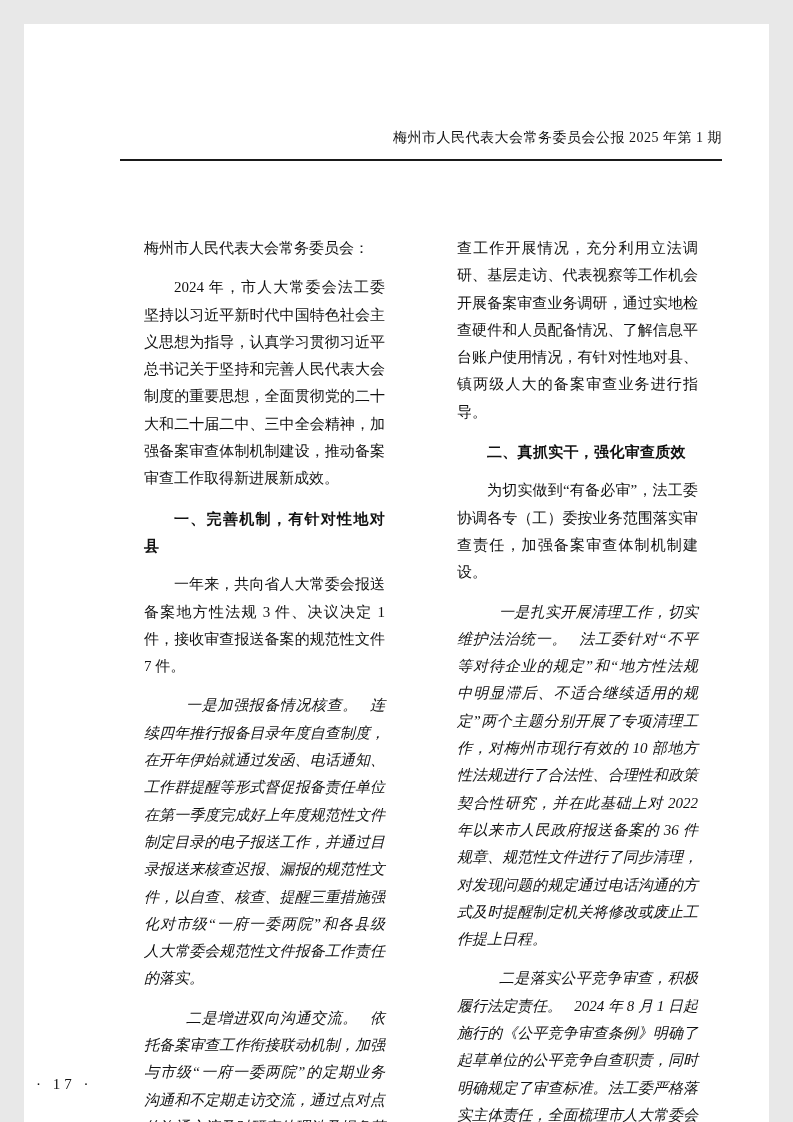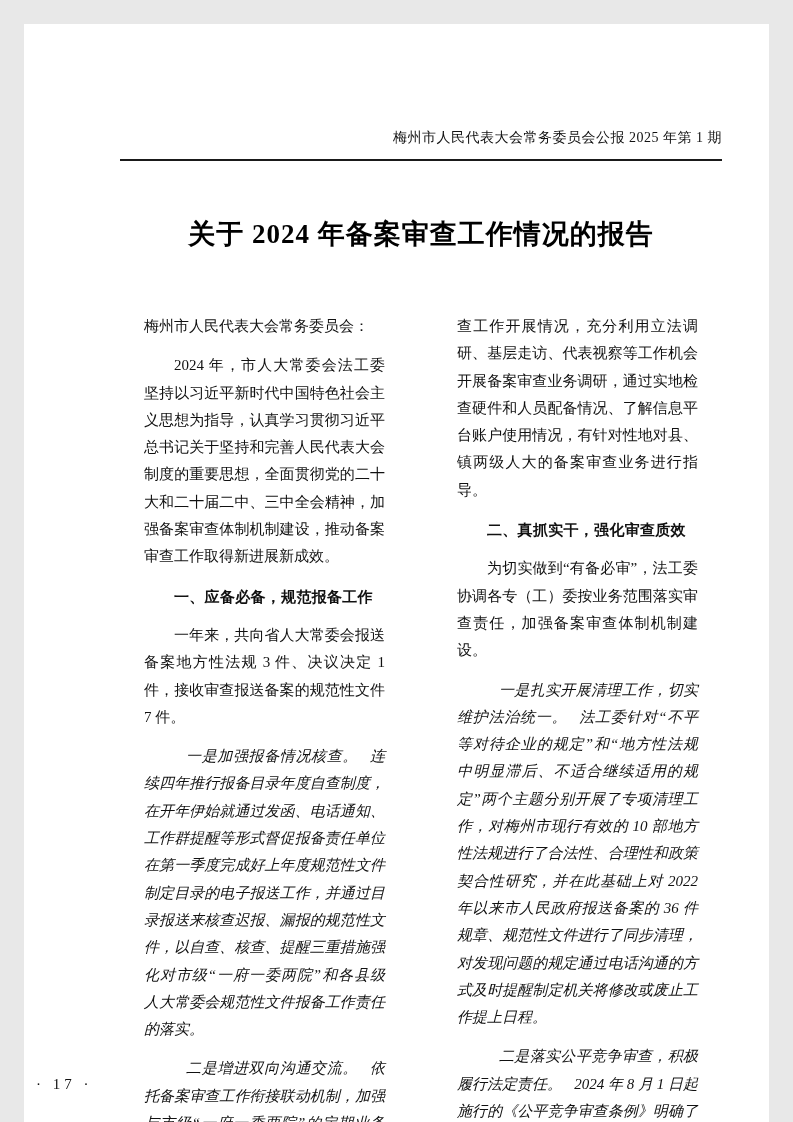--- a/index.html
+++ b/index.html
@@ -74,28 +74,27 @@
 <body>
 
 <div class="page">
   <div class="content">
 
     <div class="gazette-header">梅州市人民代表大会常务委员会公报 2025 年第 1 期</div>
 
     <hr class="header-rule">
 
     <div class="doc-title">
-      <div>关于 2024 年备案审查工作情况的报告</div>
     </div>
 
     <div class="columns">
       <div class="col">
           <p class="para salutation">梅州市人民代表大会常务委员会：</p>
           <p class="para body">2024 年，市人大常委会法工委坚持以习近平新时代中国特色社会主义思想为指导，认真学习贯彻习近平总书记关于坚持和完善人民代表大会制度的重要思想，全面贯彻党的二十大和二十届二中、三中全会精神，加强备案审查体制机制建设，推动备案审查工作取得新进展新成效。</p>
-          <p class="para heading">一、应备必备，规范报备工作</p>
+          <p class="para heading">一、完善机制，有针对性地对县</p>
           <p class="para body">一年来，共向省人大常委会报送备案地方性法规 3 件、决议决定 1 件，接收审查报送备案的规范性文件 7 件。</p>
           <p class="para lead"><span class="lead">一是加强报备情况核查。</span>连续四年推行报备目录年度自查制度，在开年伊始就通过发函、电话通知、工作群提醒等形式督促报备责任单位在第一季度完成好上年度规范性文件制定目录的电子报送工作，并通过目录报送来核查迟报、漏报的规范性文件，以自查、核查、提醒三重措施强化对市级“一府一委两院”和各县级人大常委会规范性文件报备工作责任的落实。</p>
           <p class="para lead"><span class="lead">二是增进双向沟通交流。</span>依托备案审查工作衔接联动机制，加强与市级“一府一委两院”的定期业务沟通和不定期走访交流，通过点对点的沟通交流及时研究处理涉及报备范围、报备格式、线上线下“双报备”的具体疑难问题，实现各种形式的规范性文件“应备必备”。</p>
           <p class="para lead"><span class="lead">三是深入基层调查研究。</span>创新备案审查常态化调研机制，为全面掌握县、镇两级人大备案审</p>
         </div>
       <div class="col">
           <p class="para continuation">查工作开展情况，充分利用立法调研、基层走访、代表视察等工作机会开展备案审查业务调研，通过实地检查硬件和人员配备情况、了解信息平台账户使用情况，有针对性地对县、镇两级人大的备案审查业务进行指导。</p>
           <p class="para heading">二、真抓实干，强化审查质效</p>
           <p class="para body">为切实做到“有备必审”，法工委协调各专（工）委按业务范围落实审查责任，加强备案审查体制机制建设。</p>
           <p class="para lead"><span class="lead">一是扎实开展清理工作，切实维护法治统一。</span>法工委针对“不平等对待企业的规定”和“地方性法规中明显滞后、不适合继续适用的规定”两个主题分别开展了专项清理工作，对梅州市现行有效的 10 部地方性法规进行了合法性、合理性和政策契合性研究，并在此基础上对 2022 年以来市人民政府报送备案的 36 件规章、规范性文件进行了同步清理，对发现问题的规定通过电话沟通的方式及时提醒制定机关将修改或废止工作提上日程。</p>

